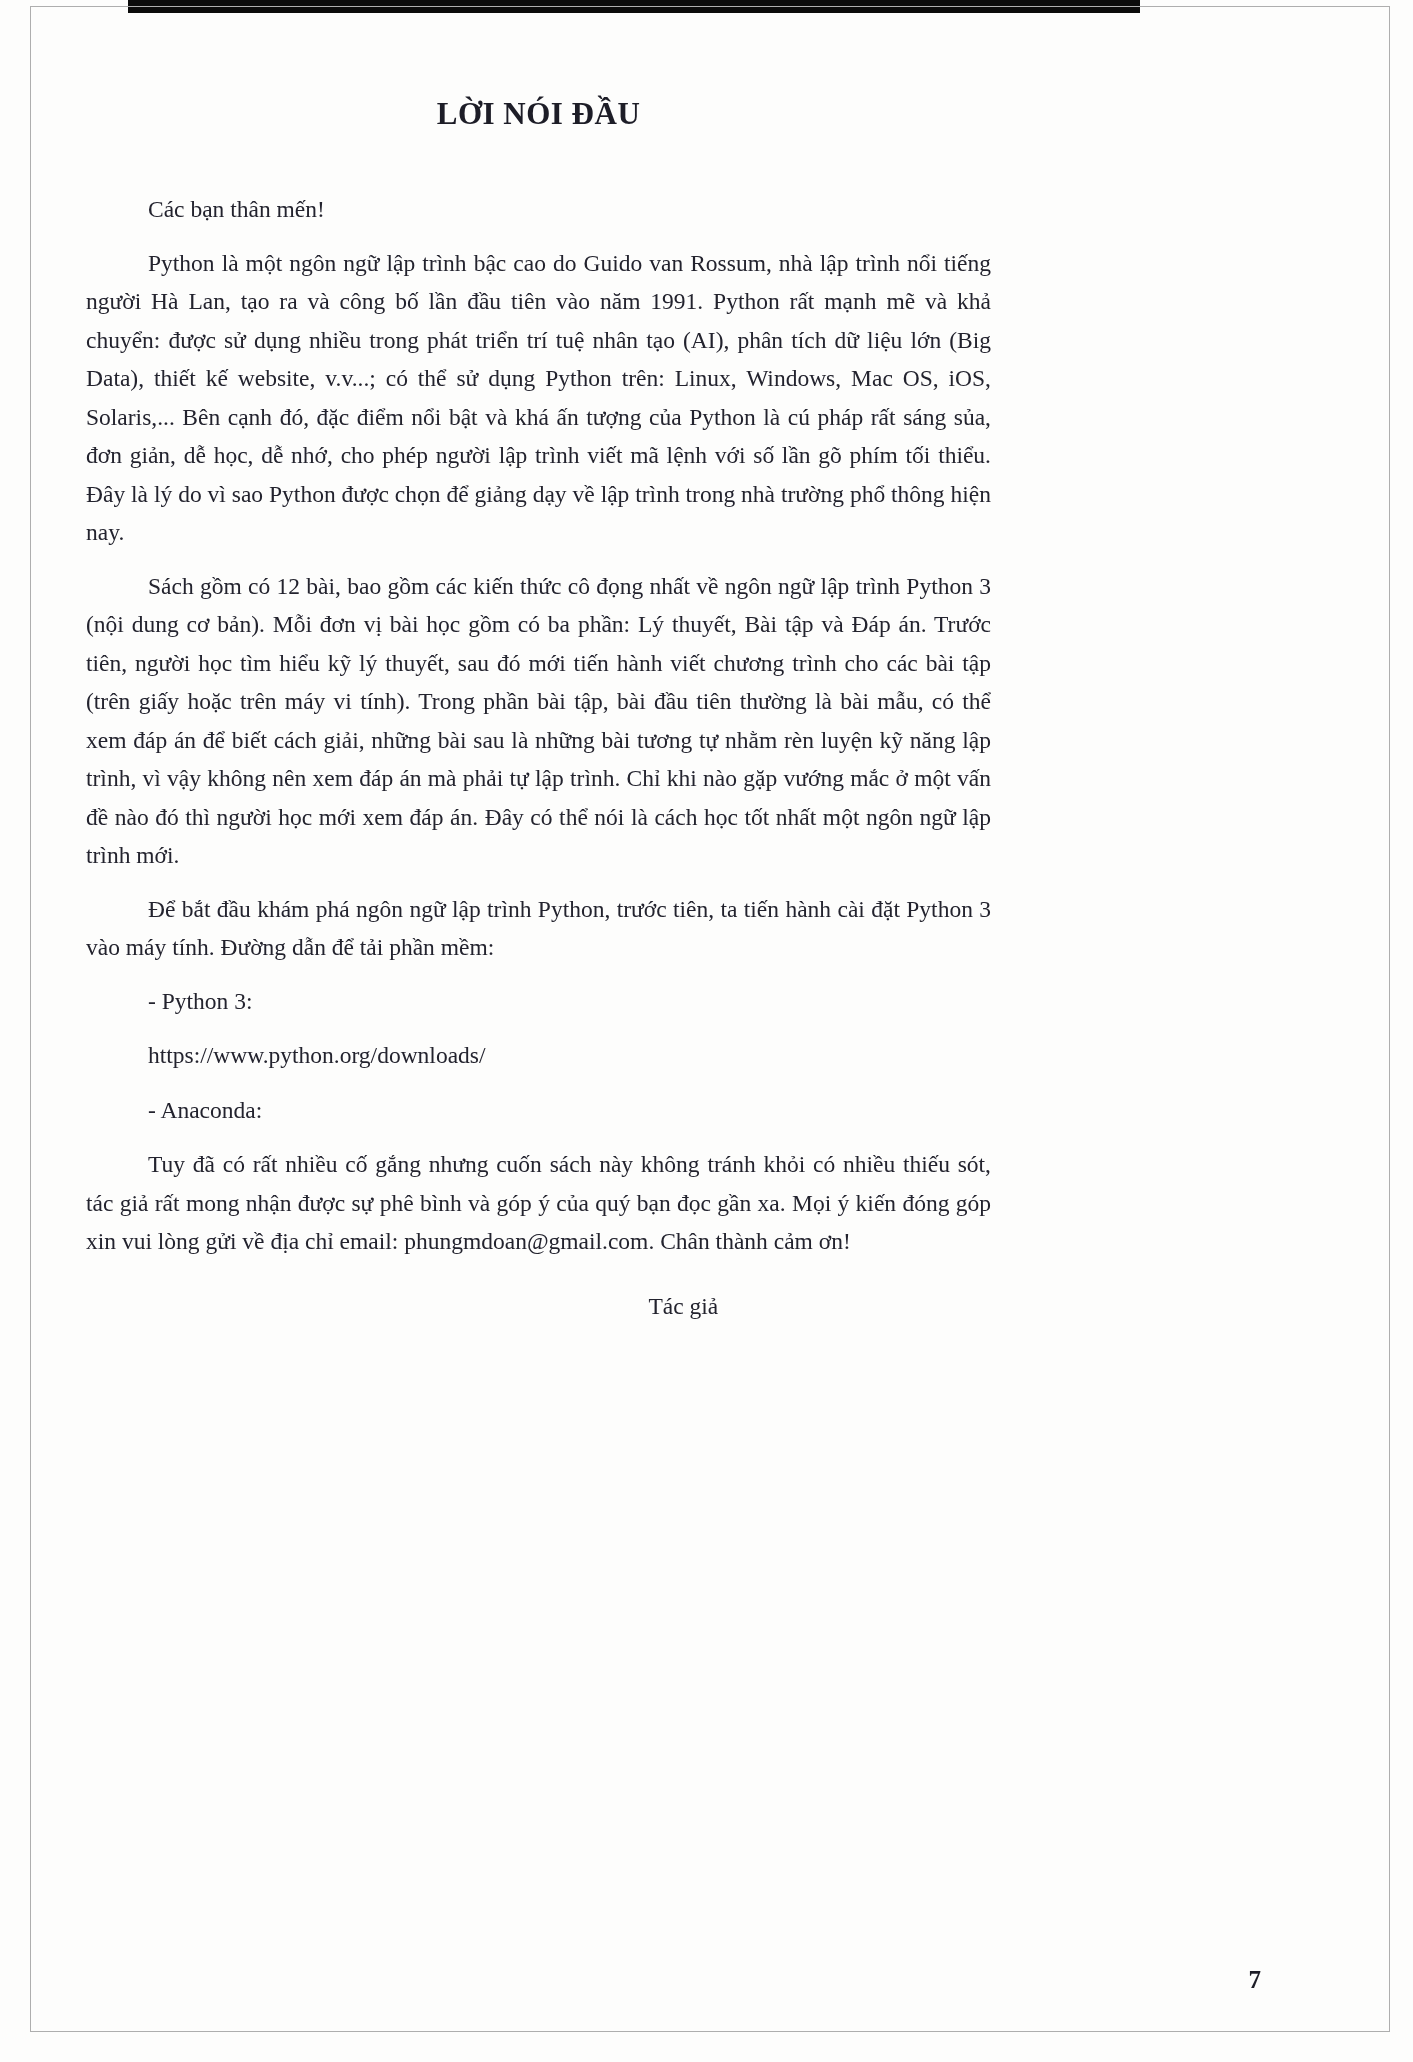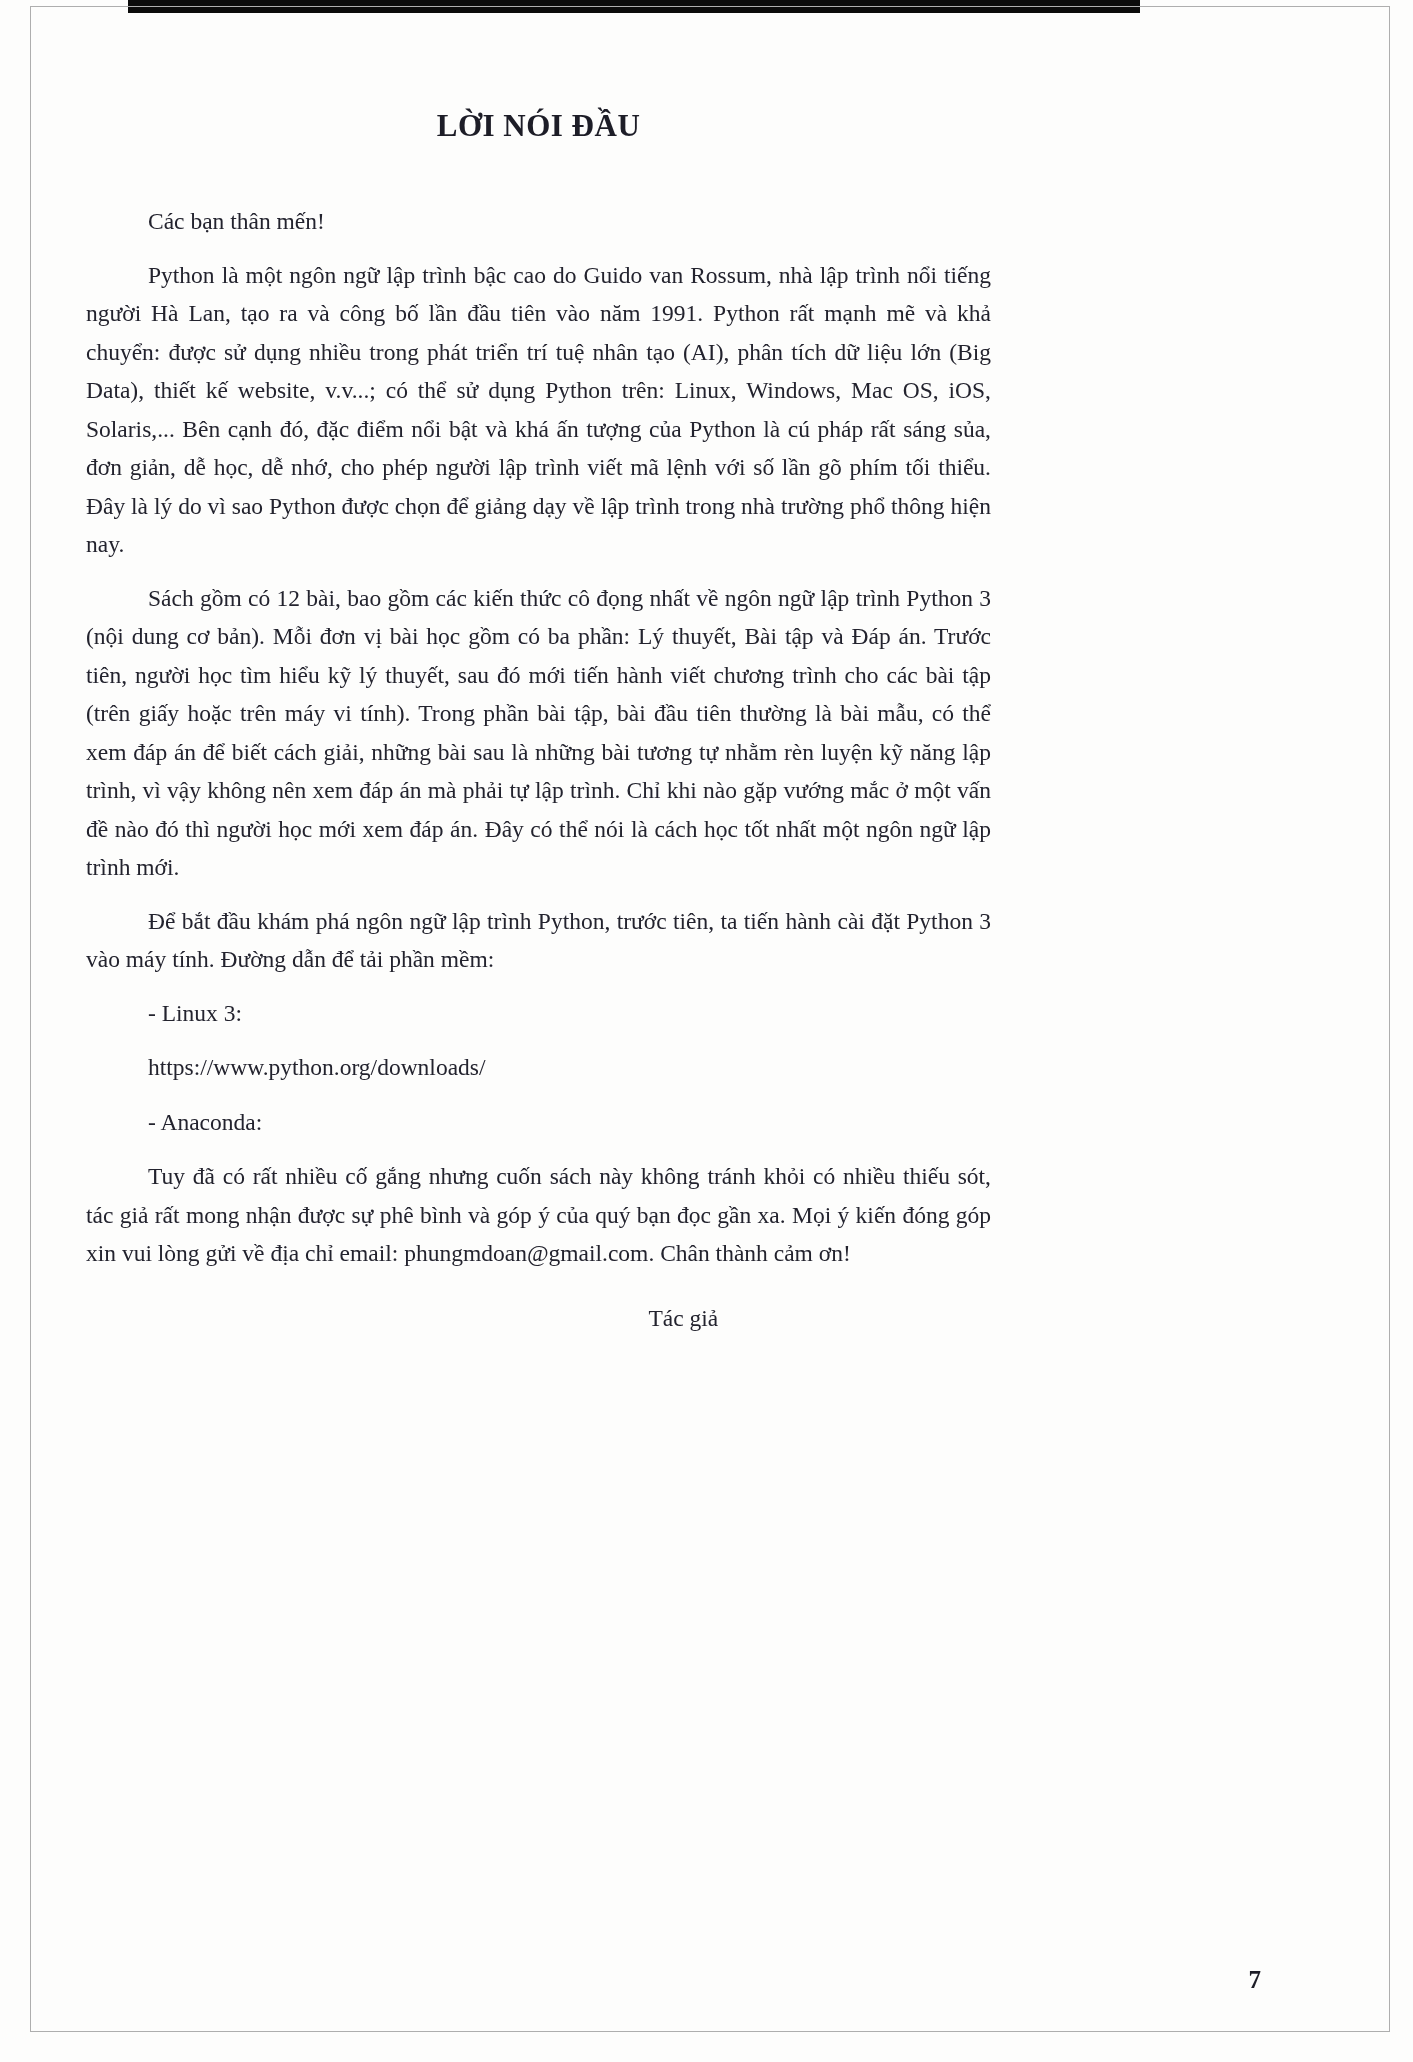--- a/index.html
+++ b/index.html
@@ -30,21 +30,21 @@
     position: absolute;
     top: 0;
     left: 128px;
     width: 1012px;
     height: 13px;
     background: #0b0b0b;
   }
   .content {
     position: absolute;
     left: 86px;
-    top: 108px;
+    top: 96px;
     width: 905px;
   }
   .doc-title {
     margin: 0 0 58px 0;
     text-align: center;
     font-size: 31px;
     font-weight: bold;
     letter-spacing: 0.5px;
     color: #1d1d27;
   }
@@ -101,21 +101,21 @@
     <h1 class="doc-title">LỜI NÓI ĐẦU</h1>
 
     <p class="body-par no-justify">Các bạn thân mến!</p>
 
     <p class="body-par">Python là một ngôn ngữ lập trình bậc cao do Guido van Rossum, nhà lập trình nổi tiếng người Hà Lan, tạo ra và công bố lần đầu tiên vào năm 1991. Python rất mạnh mẽ và khả chuyển: được sử dụng nhiều trong phát triển trí tuệ nhân tạo (AI), phân tích dữ liệu lớn (Big Data), thiết kế website, v.v...; có thể sử dụng Python trên: Linux, Windows, Mac OS, iOS, Solaris,... Bên cạnh đó, đặc điểm nổi bật và khá ấn tượng của Python là cú pháp rất sáng sủa, đơn giản, dễ học, dễ nhớ, cho phép người lập trình viết mã lệnh với số lần gõ phím tối thiểu. Đây là lý do vì sao Python được chọn để giảng dạy về lập trình trong nhà trường phổ thông hiện nay.</p>
 
     <p class="body-par">Sách gồm có 12 bài, bao gồm các kiến thức cô đọng nhất về ngôn ngữ lập trình Python 3 (nội dung cơ bản). Mỗi đơn vị bài học gồm có ba phần: Lý thuyết, Bài tập và Đáp án. Trước tiên, người học tìm hiểu kỹ lý thuyết, sau đó mới tiến hành viết chương trình cho các bài tập (trên giấy hoặc trên máy vi tính). Trong phần bài tập, bài đầu tiên thường là bài mẫu, có thể xem đáp án để biết cách giải, những bài sau là những bài tương tự nhằm rèn luyện kỹ năng lập trình, vì vậy không nên xem đáp án mà phải tự lập trình. Chỉ khi nào gặp vướng mắc ở một vấn đề nào đó thì người học mới xem đáp án. Đây có thể nói là cách học tốt nhất một ngôn ngữ lập trình mới.</p>
 
     <p class="body-par">Để bắt đầu khám phá ngôn ngữ lập trình Python, trước tiên, ta tiến hành cài đặt Python 3 vào máy tính. Đường dẫn để tải phần mềm:</p>
 
-    <p class="link-line">- Linux 3:</p>
+    <p class="link-line">- Python 3:</p>
 
     <p class="link-line">https://www.python.org/downloads/</p>
 
     <p class="link-line">- Anaconda:</p>
 
 
     <p class="body-par">Tuy đã có rất nhiều cố gắng nhưng cuốn sách này không tránh khỏi có nhiều thiếu sót, tác giả rất mong nhận được sự phê bình và góp ý của quý bạn đọc gần xa. Mọi ý kiến đóng góp xin vui lòng gửi về địa chỉ email: phungmdoan@gmail.com. Chân thành cảm ơn!</p>
 
     <div class="signature">
       <span class="sig-role">Tác giả</span>

